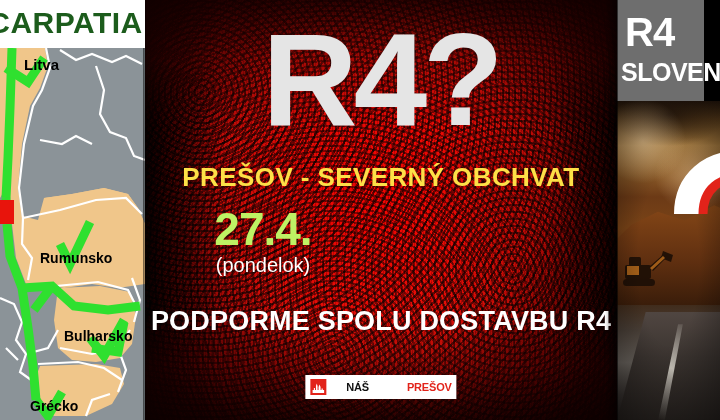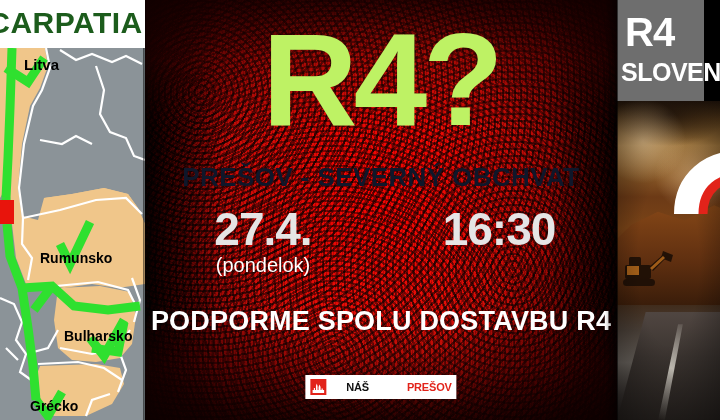--- a/index.html
+++ b/index.html
@@ -36,27 +36,27 @@
      background-blend-mode: multiply, multiply, multiply, multiply, overlay, overlay, multiply, normal;
   }
   #grunge-top { position:absolute; left:0; top:0; width:100%; height:130px;
      background:linear-gradient(180deg, rgba(20,0,0,.85) 0%, rgba(60,2,1,.35) 45%, rgba(0,0,0,0) 100%); }
   #grunge-bottom { position:absolute; left:0; bottom:0; width:100%; height:110px;
      background:linear-gradient(0deg, rgba(14,0,0,.80) 0%, rgba(50,1,1,.30) 50%, rgba(0,0,0,0) 100%); }
 
   #center-content { position:absolute; inset:0; z-index:4; }
 
   #headline { position:absolute; top:14px; left:0; width:100%; text-align:center;
-      font-size:132px; line-height:1; font-weight:bold; color:#bef264; letter-spacing:-4px; }
+      font-size:132px; line-height:1; font-weight:bold; color:#e5e5e5; letter-spacing:-4px; }
   #subhead { position:absolute; top:162px; left:0; width:100%; text-align:center;
-      font-size:26px; font-weight:bold; color:#0f172a; letter-spacing:.4px; }
+      font-size:26px; font-weight:bold; color:#fde047; letter-spacing:.4px; }
 
   #when-row { position:absolute; top:206px; left:0; width:100%; display:flex; }
   .when-col { flex:1; text-align:center; }
-  .when-big { font-size:46px; font-weight:bold; color:#e5e5e5; line-height:1.0; letter-spacing:-1px; }
+  .when-big { font-size:46px; font-weight:bold; color:#bef264; line-height:1.0; letter-spacing:-1px; }
   .when-sub { font-size:20px; font-weight:normal; color:#fff; line-height:1.25; margin-top:1px; }
 
   #cta { position:absolute; top:306px; left:0; width:100%; text-align:center;
       font-size:27px; font-weight:bold; color:#ffffff; letter-spacing:.2px; }
 
   
   #logo { position:absolute; left:50%; transform:translateX(-50%); top:375px;
       background:#ffffff; padding:4px 5px; display:flex; align-items:center; gap:20px; }
   #logo-mark { width:16px; height:16px; background:#e2231a; position:relative; flex:none; }
   #logo-mark svg { position:absolute; left:2px; bottom:2px; }
@@ -178,21 +178,20 @@
     <div id="center-content">
       <div id="headline">R4?</div>
       <div id="subhead">PREŠOV - SEVERNÝ OBCHVAT</div>
 
       <div id="when-row">
         <div class="when-col">
           <div class="when-big">27.4.</div>
           <div class="when-sub">(pondelok)</div>
         </div>
         <div class="when-col">
-          <div class="when-big">16:30</div>
         </div>
       </div>
 
       <div id="cta">PODPORME SPOLU DOSTAVBU R4</div>
 
       <div id="logo">
         <span id="logo-mark">
           <svg width="12" height="10" viewBox="0 0 12 10" xmlns="http://www.w3.org/2000/svg">
             <path d="M0,10 L0,7 L1.5,7 L1.5,5 L2.6,5 L2.6,7 L3.6,7 L3.6,3 L4.4,0.5 L5.2,3 L5.2,7 L6.2,7 L6.2,4 L7.2,1.5 L8.2,4 L8.2,7 L9.2,7 L9.2,5.5 L10.4,5.5 L10.4,7 L12,7 L12,10 Z" fill="#ffffff"></path>
           </svg>

